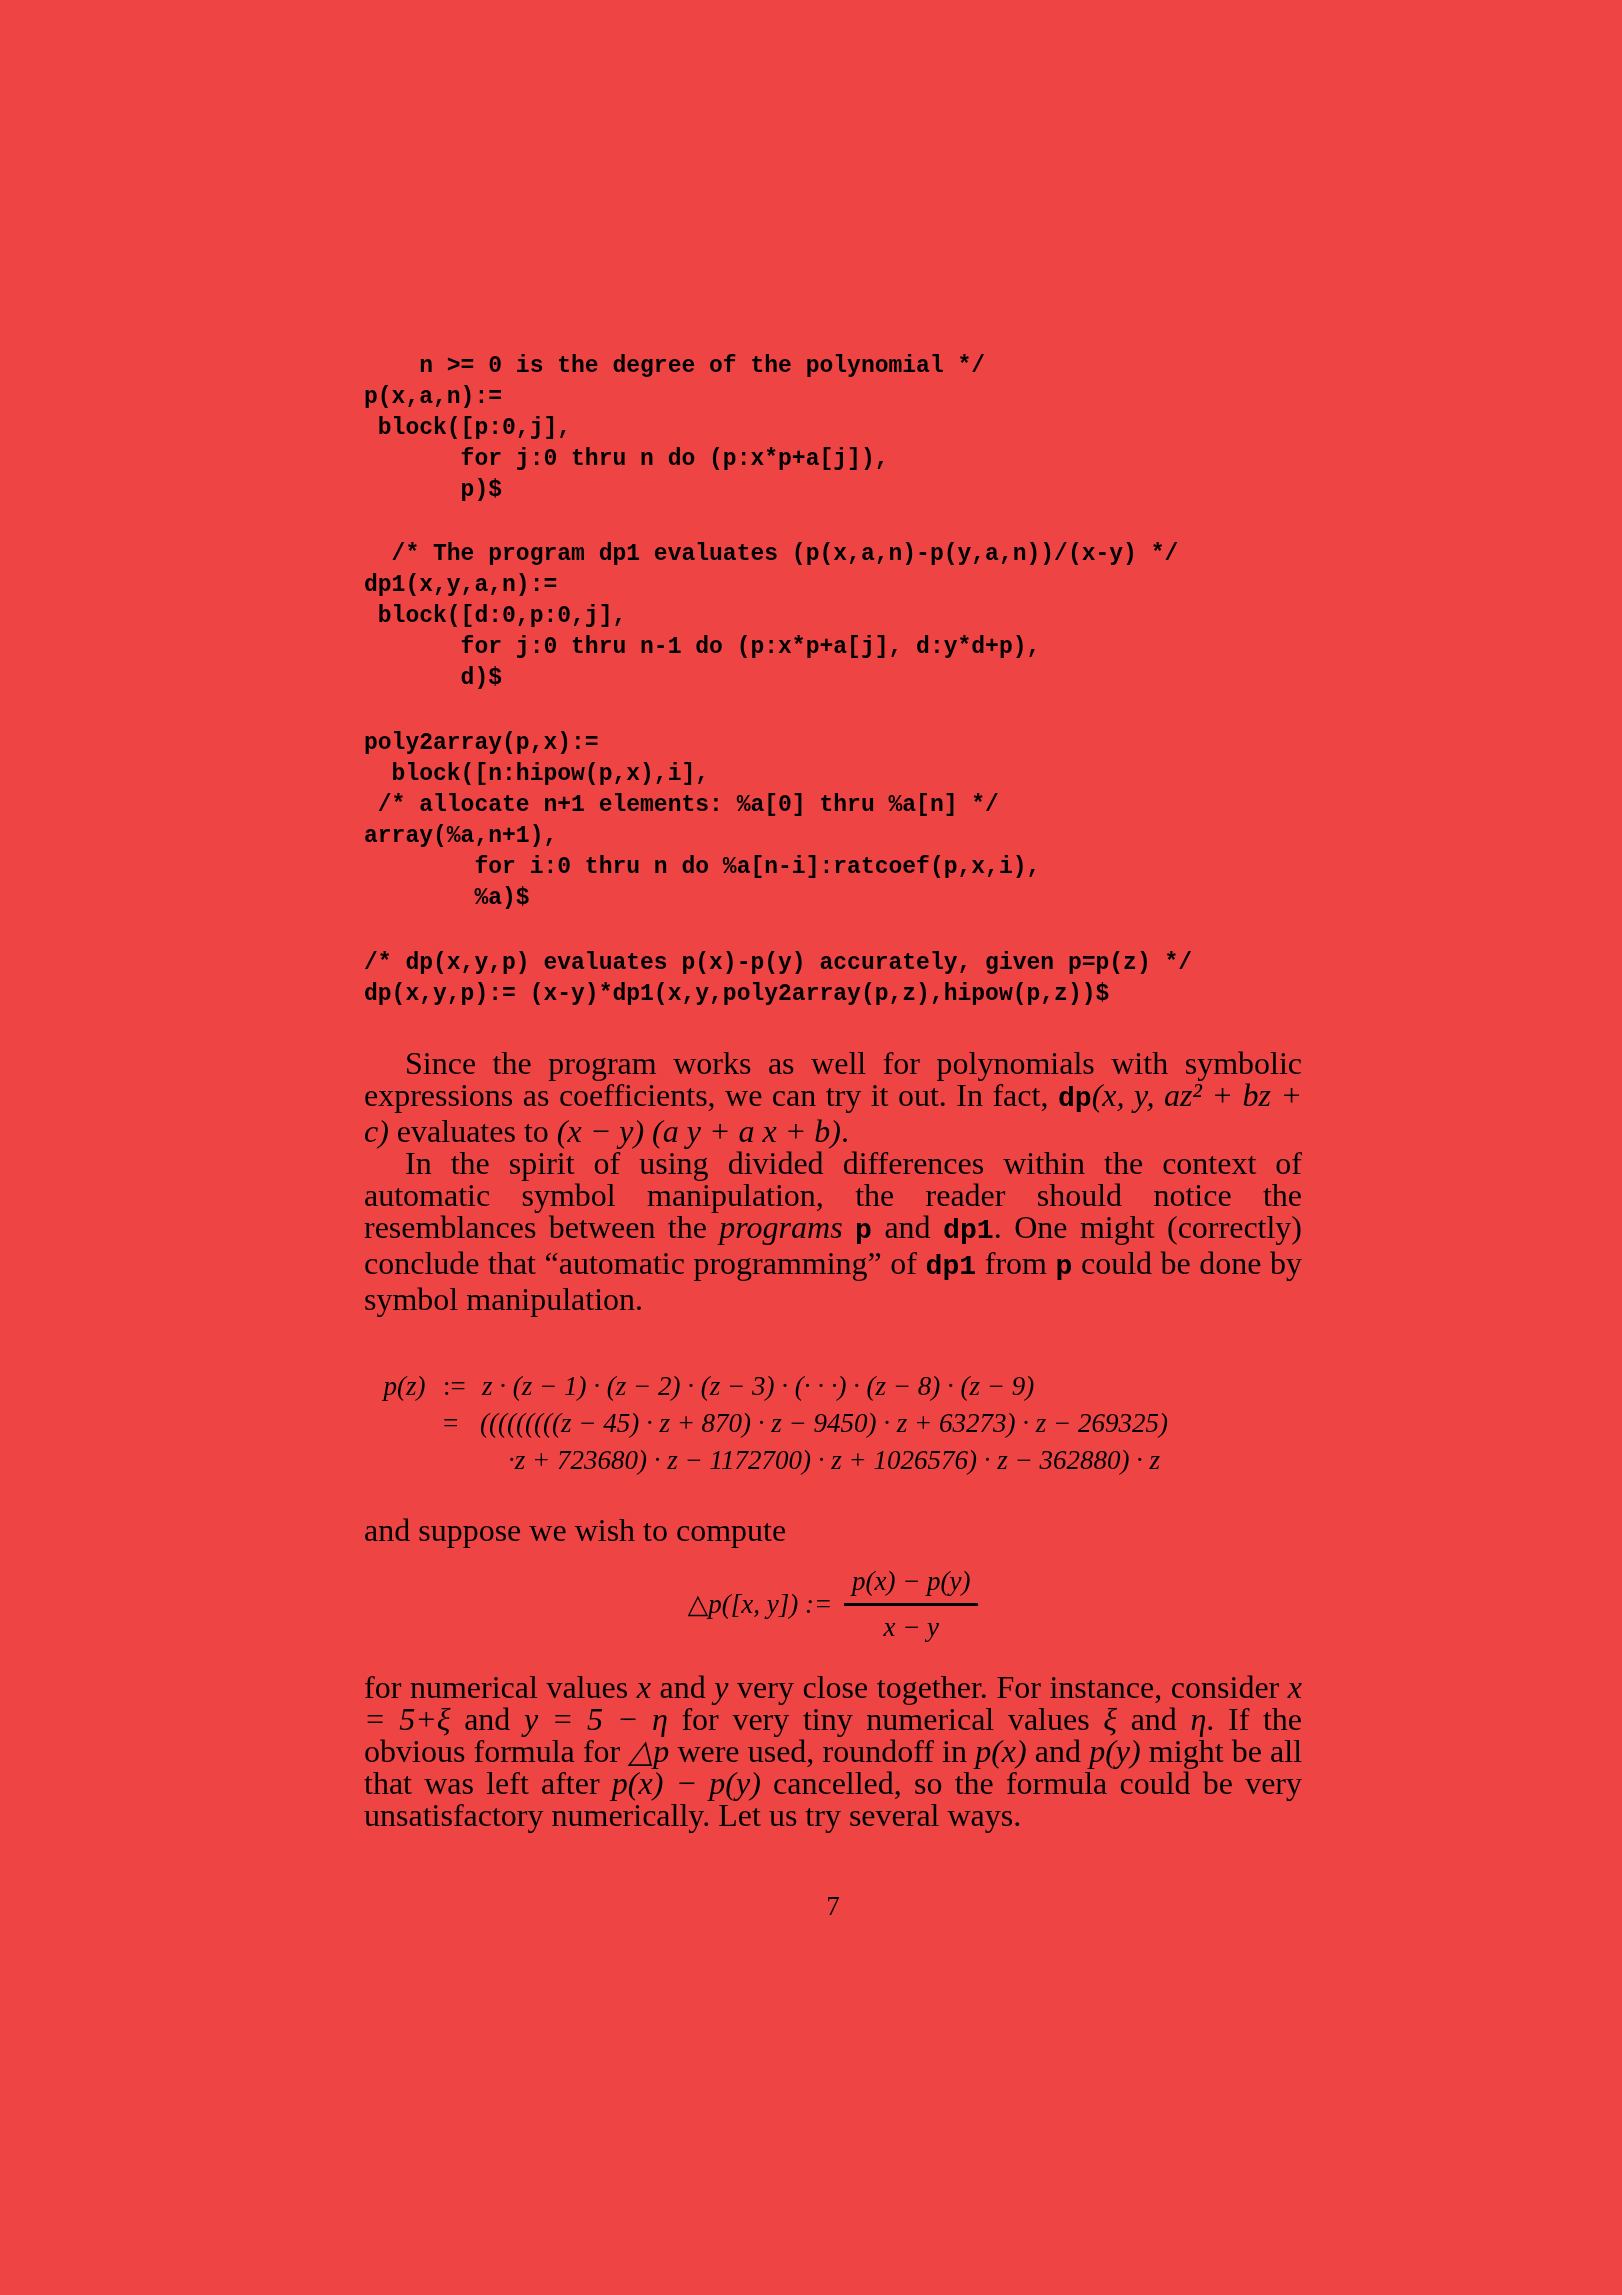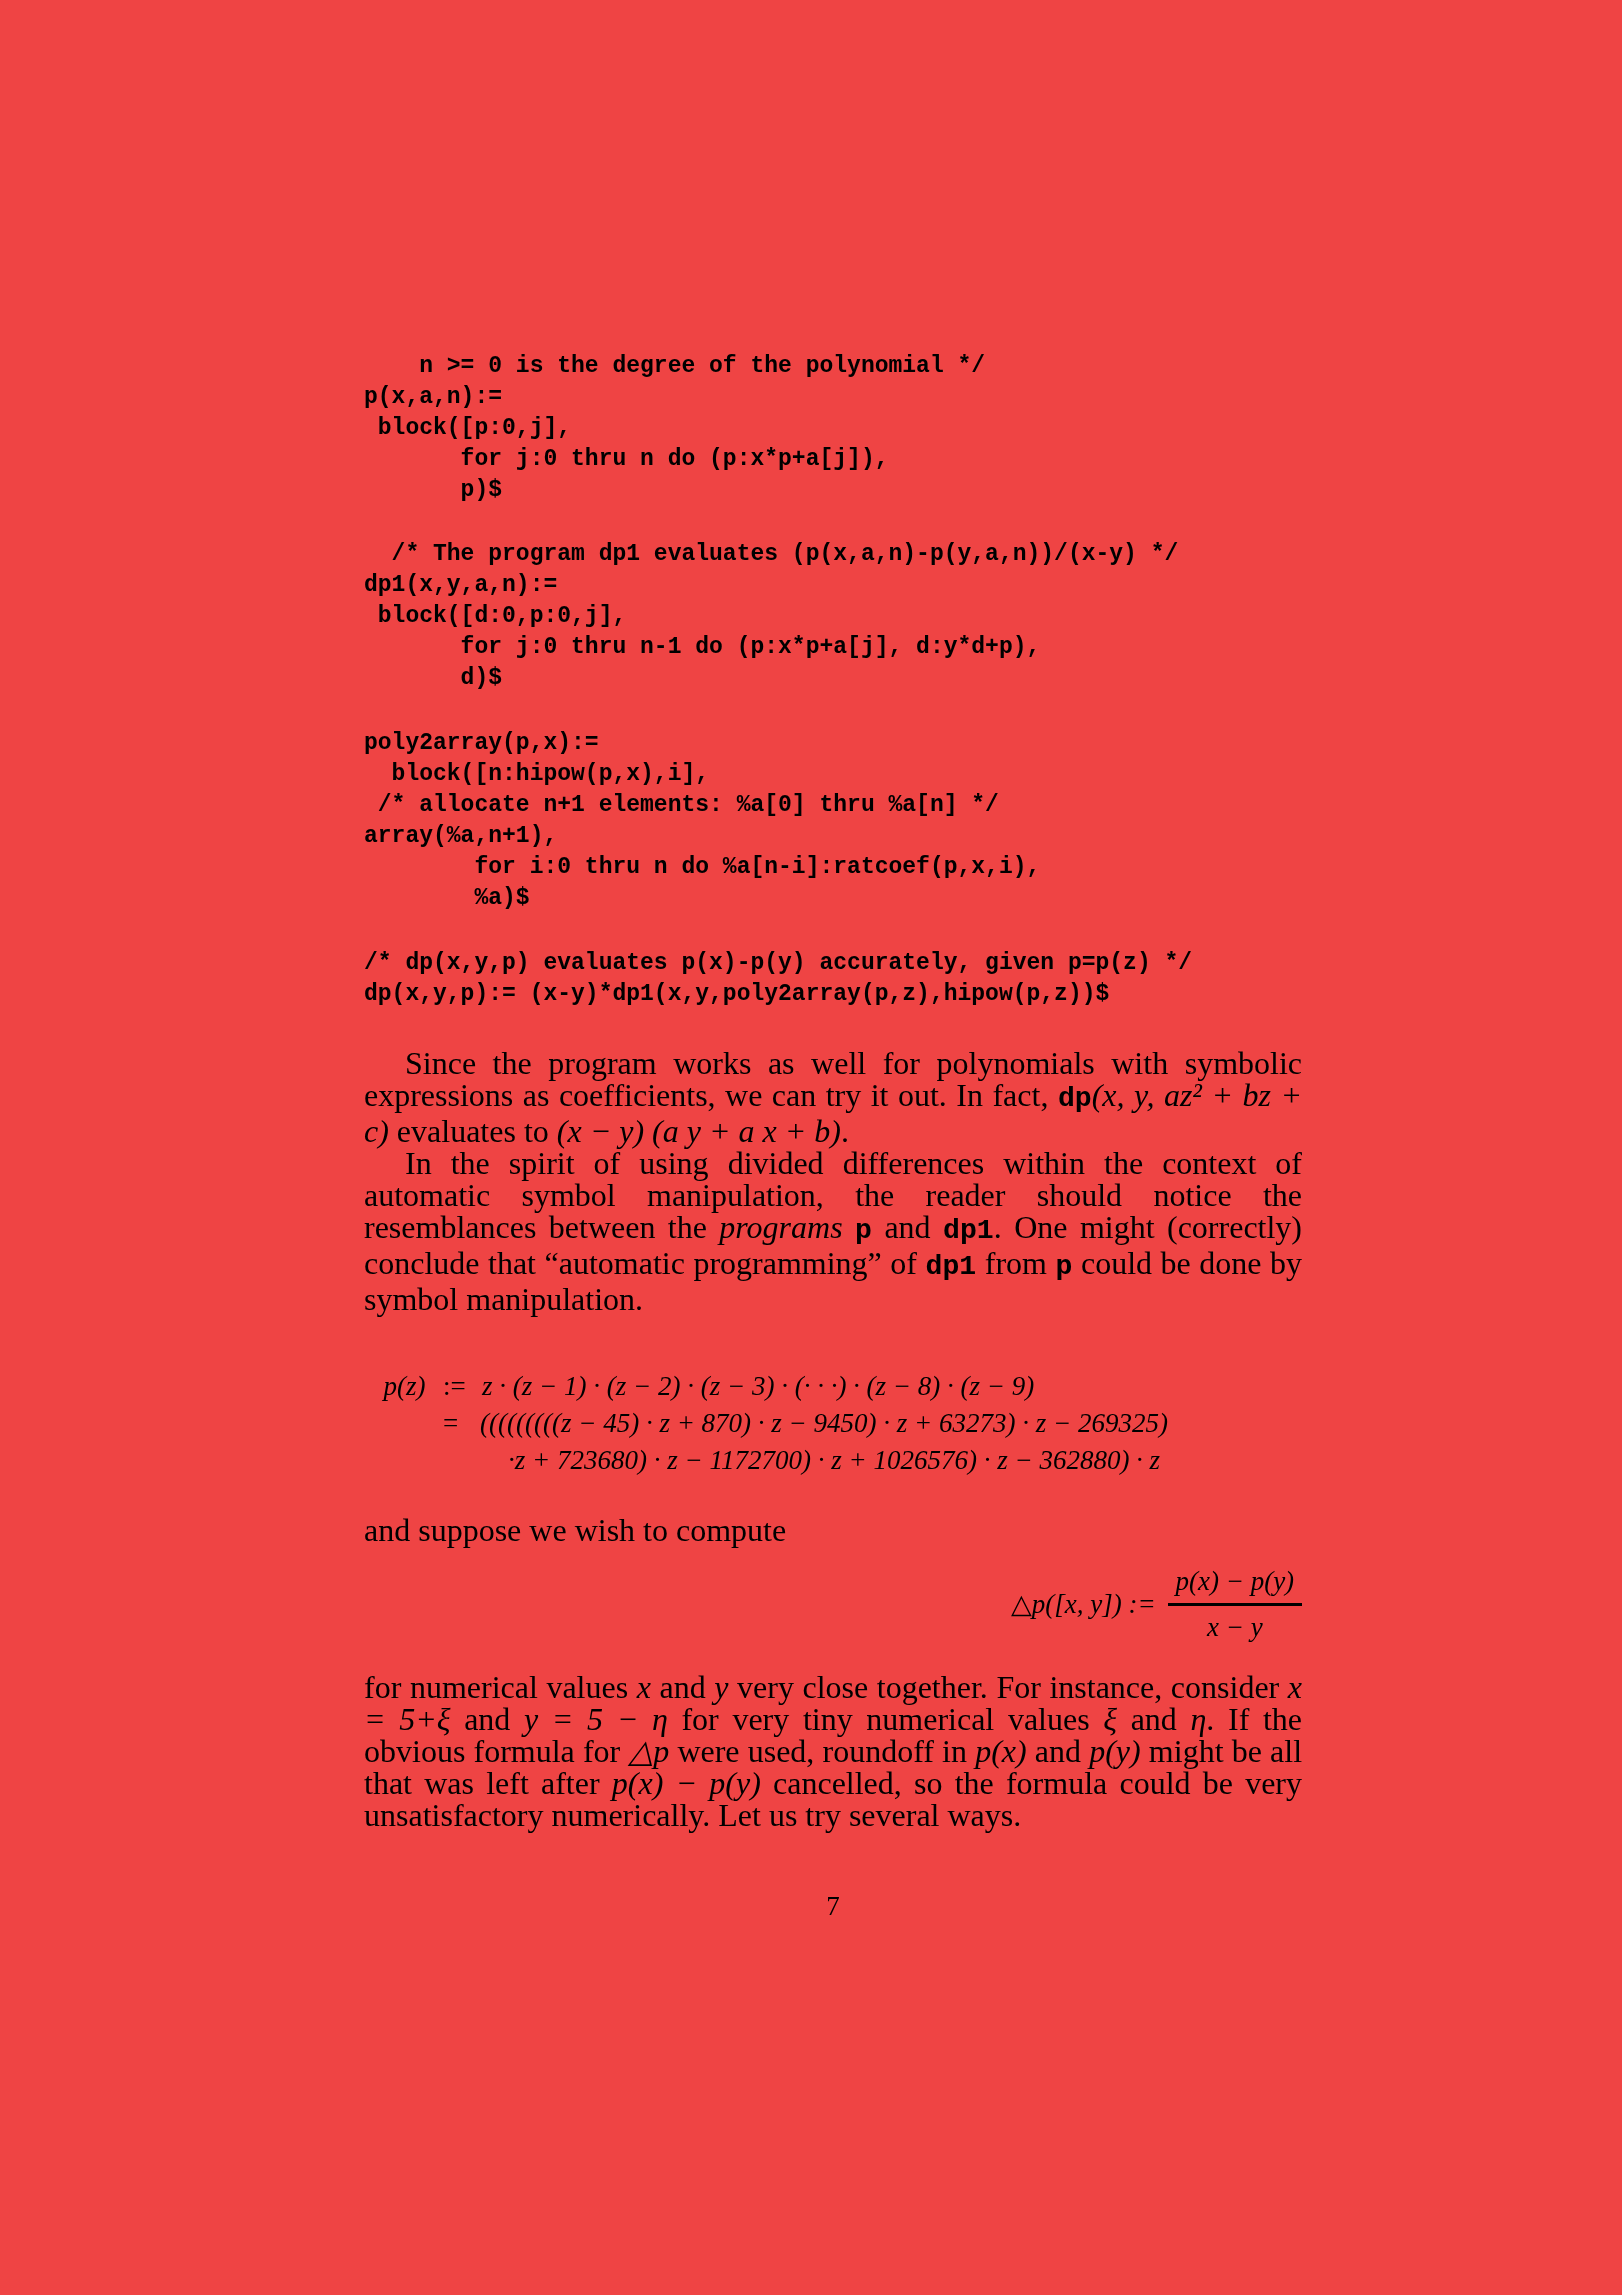--- a/index.html
+++ b/index.html
@@ -41,21 +41,21 @@
   .eqrow{position:relative;height:37px;}
   .eqrow span{position:absolute;top:0;white-space:nowrap;}
   .eqrow .lhs{left:19.6px;}
   .eqrow .rel{left:79px;font-style:normal;}
   .eqrow .rhs1{left:118px;text-align:right;}
   .eqrow .rhs2{left:116px;}
   .eqrow .rhs3{left:114px;margin-left:30px;}
   
   .eq-frac-block{
     position:absolute;left:364px;width:938px;
-    display:flex;justify-content:flex-end;align-items:center;
+    display:flex;justify-content:center;align-items:center;
     font-size:27px;color:#000;
   }
   .eq-frac-block .lhs-group{white-space:nowrap;margin-right:11.8px;}
   .frac{display:inline-flex;flex-direction:column;align-items:center;}
   .frac .num{padding:0 7.9px 5.9px 7.9px;border-bottom:3.3px solid #000;white-space:nowrap;}
   .frac .den{padding:5.9px 7.9px 0 7.9px;white-space:nowrap;}
   .tri{font-style:normal;}
   
   .page-number{
     position:absolute;left:364px;width:938px;top:1891px;

